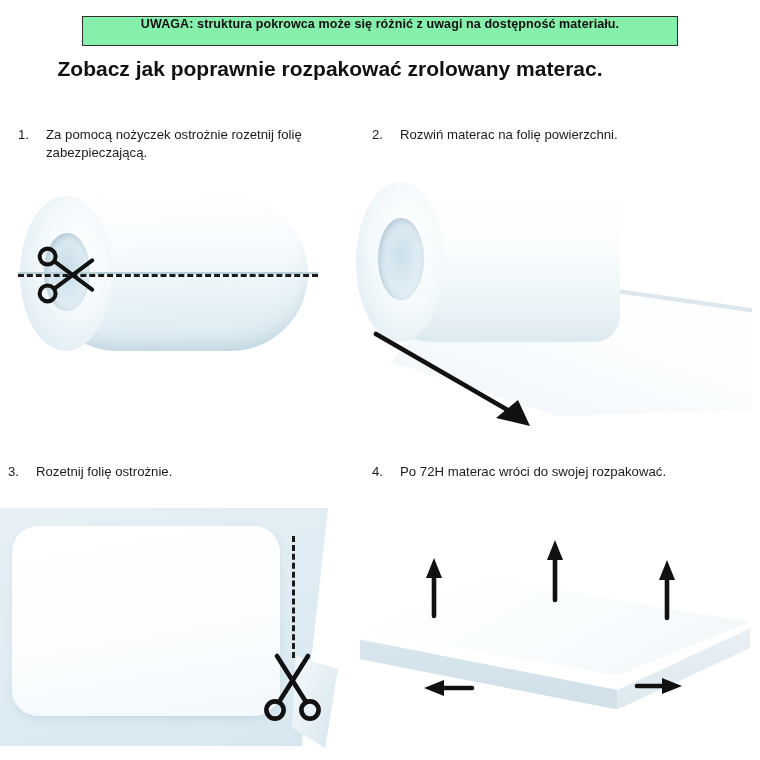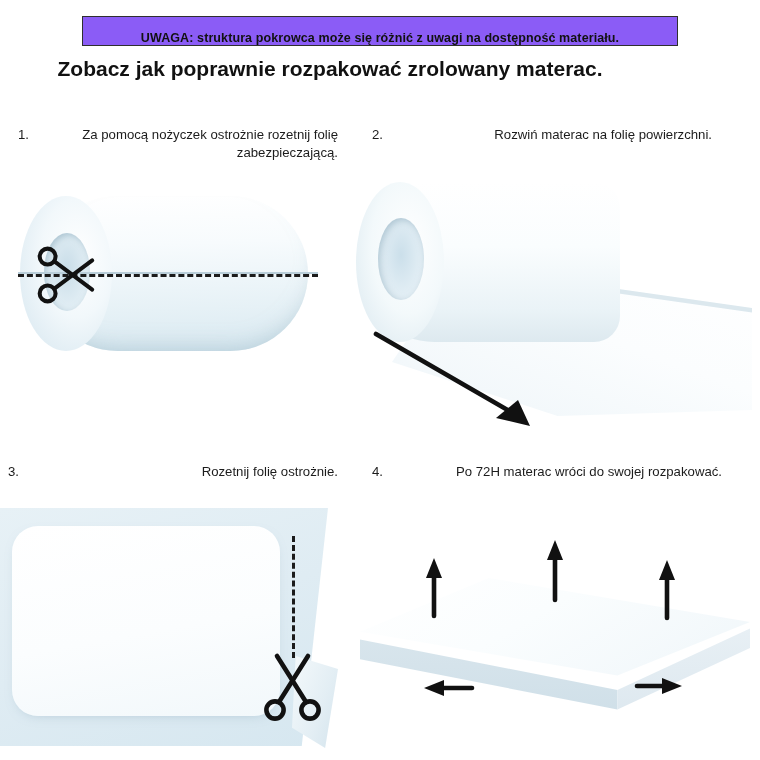--- a/index.html
+++ b/index.html
@@ -16,23 +16,23 @@
     overflow: hidden;
   }
   .notice {
     position: absolute;
     left: 82px;
     top: 16px;
     width: 596px;
     height: 30px;
     box-sizing: border-box;
     border: 1px solid #2f2f2f;
-    background: #8b5cf6;
+    background: #86efac;
     display: flex;
-    align-items: flex-end;
+    align-items: flex-start;
     justify-content: center;
   }
   .notice-text {
     font-size: 12.5px;
     font-weight: bold;
     letter-spacing: 0.1px;
     color: #111111;
     white-space: nowrap;
   }
   .headline {
@@ -55,21 +55,20 @@
   }
   .step-text .num {
     position: absolute;
     left: 0;
     top: 0;
     width: 24px;
   }
   .step-text .body {
     display: block;
     margin-left: 28px;
-    text-align: right;
   }
 
   #t1 { left: 18px; top: 126px; width: 320px; }
   #t2 { left: 372px; top: 126px; width: 340px; }
   #t3 { left: 8px;  top: 463px; width: 330px; }
   #t4 { left: 372px; top: 463px; width: 350px; }
 
   
   #fig1 {
     position: absolute;

